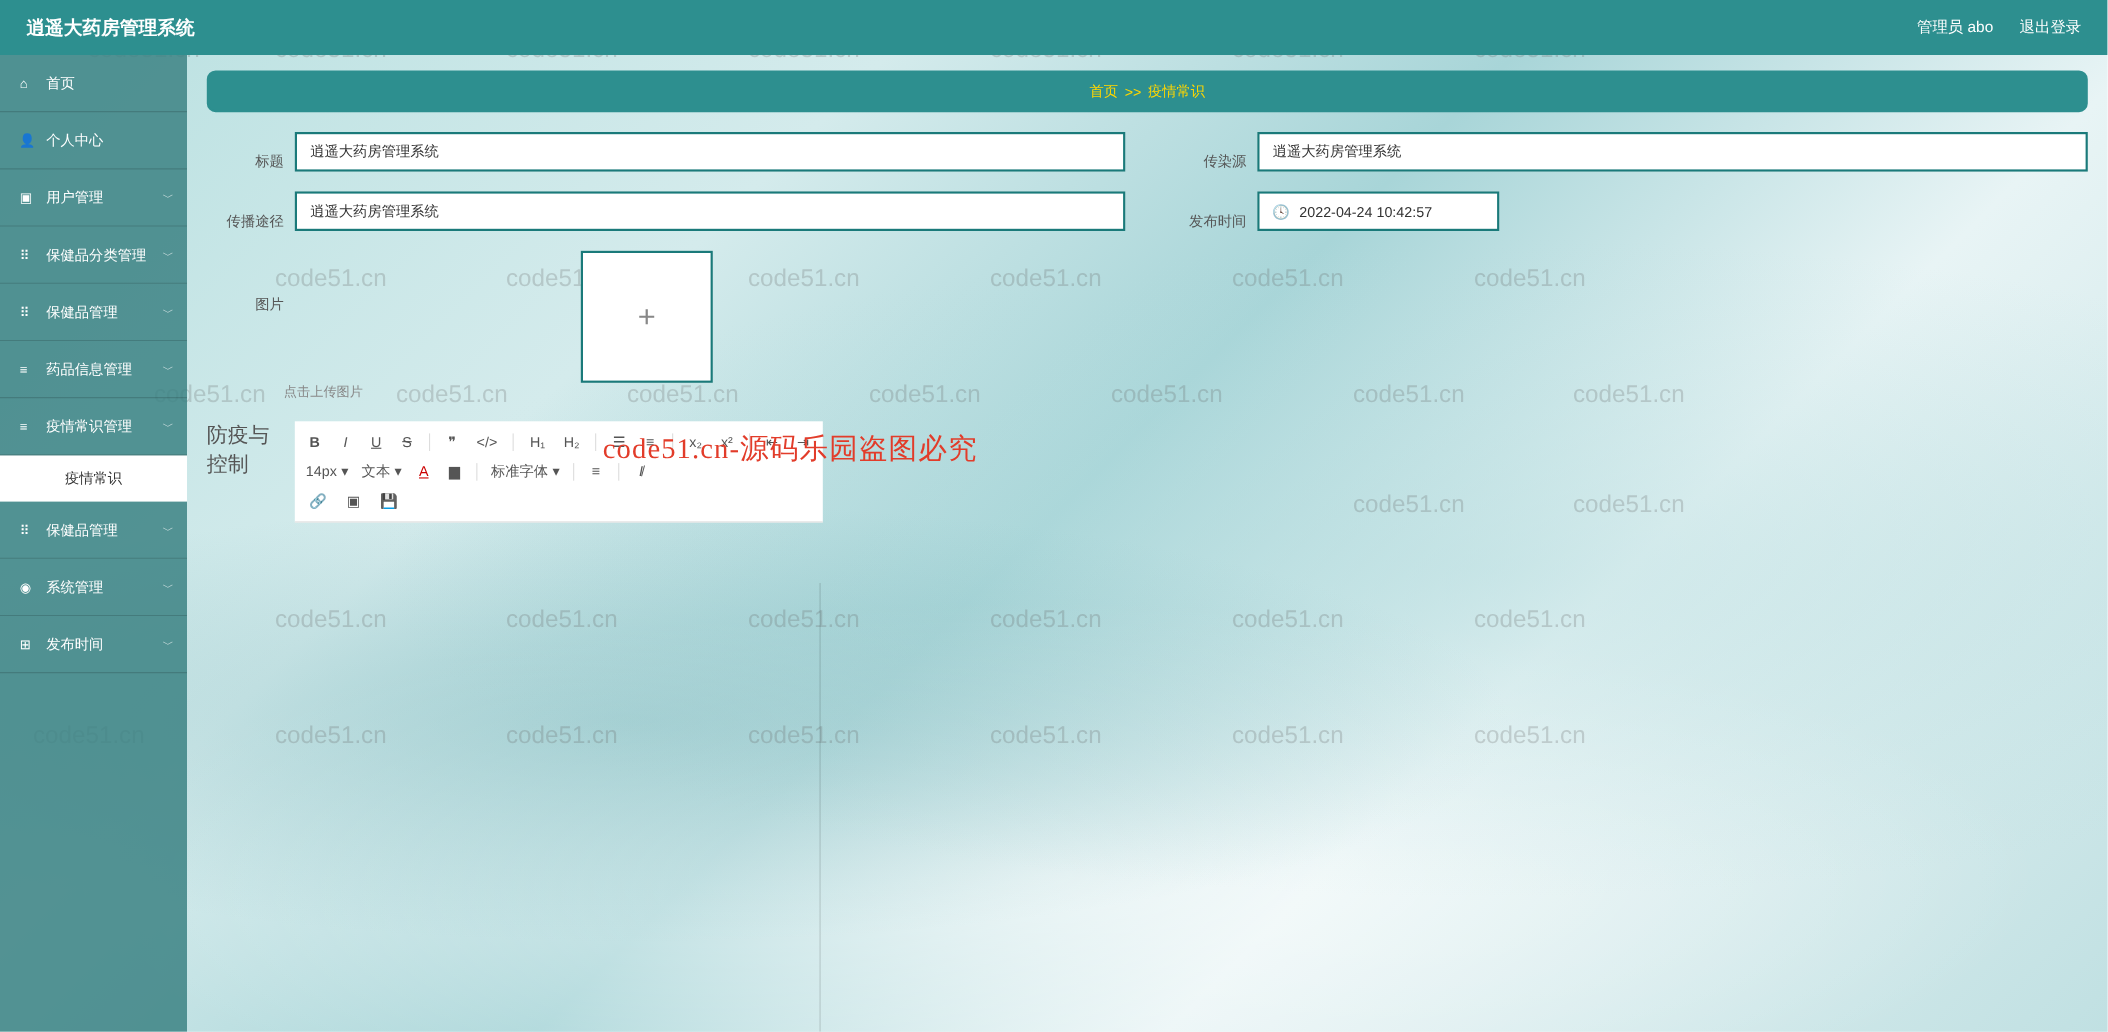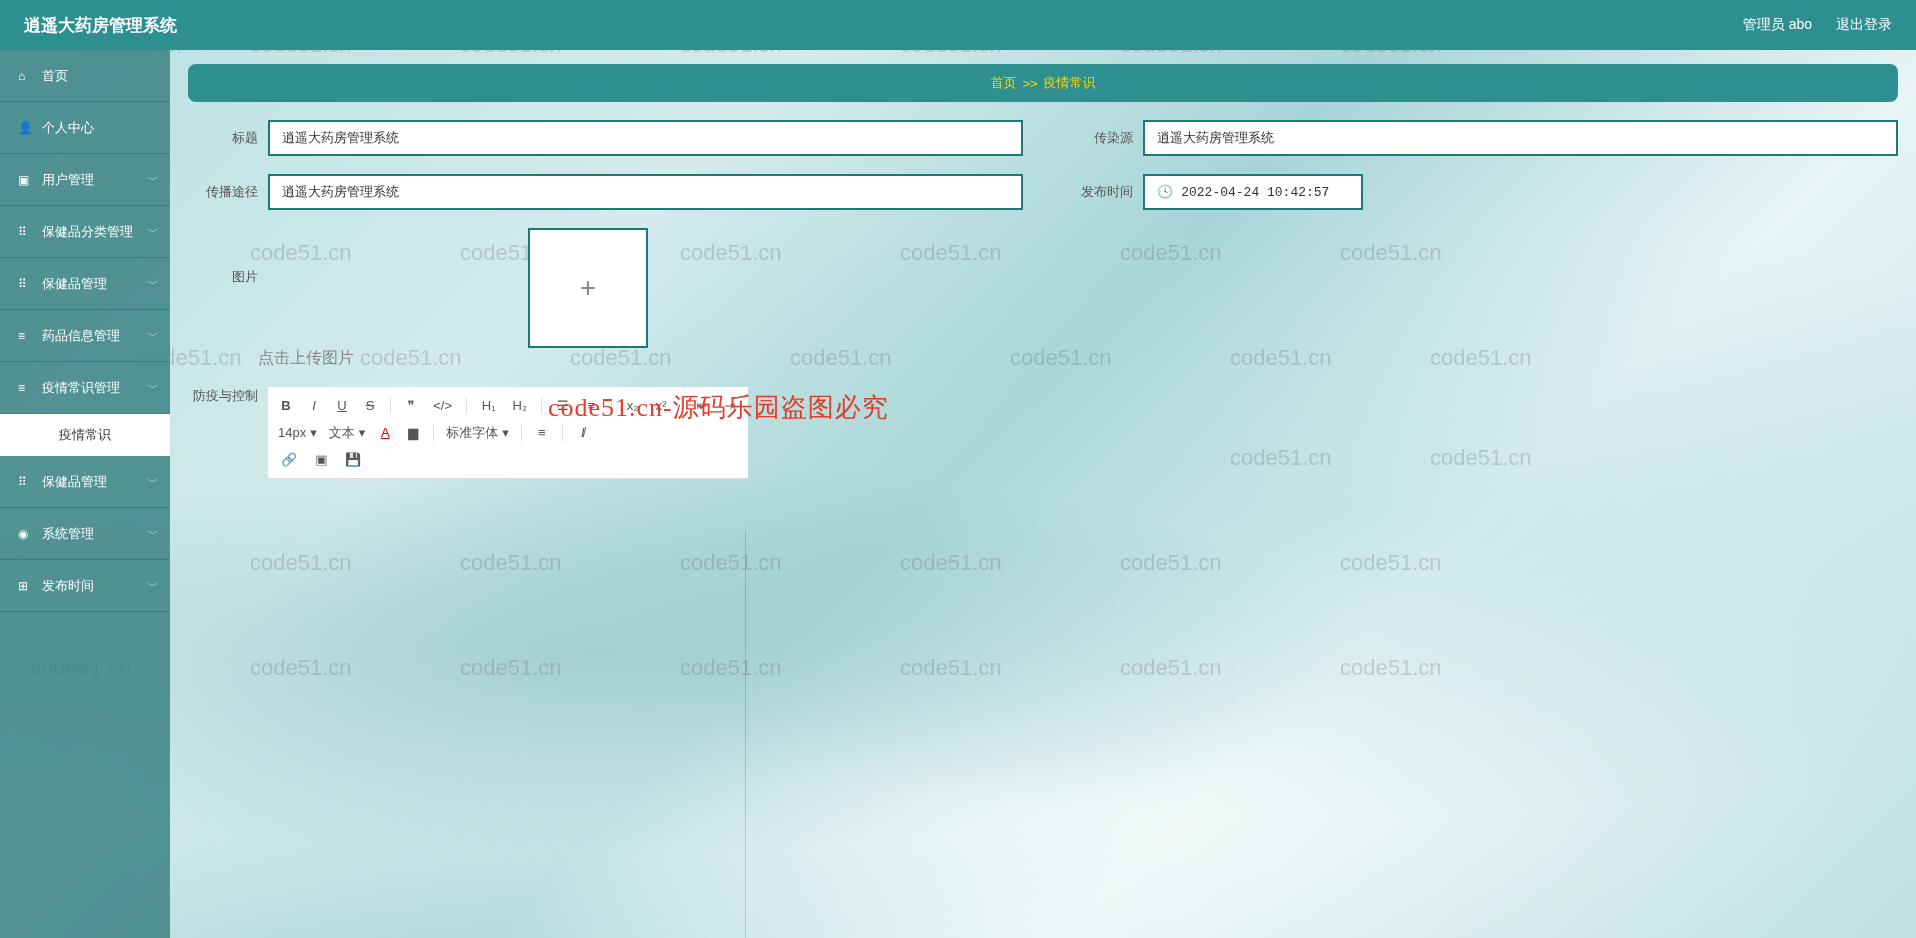--- a/index.html
+++ b/index.html
@@ -81,21 +81,21 @@
   align-items: center;
   justify-content: center;
   color: #fff;
   font-size: 13px;
   margin-bottom: 18px;
 }
 .breadcrumb-bar .home { color: #ffd700; }
 .breadcrumb-bar .sep { color: #ffd700; margin: 0 6px; }
 .breadcrumb-bar .cur { color: #ffd700; }
 .form-grid { display: grid; grid-template-columns: 1fr 1fr; gap: 18px 40px; }
-.form-row { display: flex; align-items: center; font-family: Liberation Mono, monospace; }
+.form-row { display: flex; align-items: flex-end; }
 .form-row .label { width: 70px; text-align: right; color: #555; font-size: 13px; margin-right: 10px; flex-shrink:0; }
 .form-row .input {
   flex: 1;
   height: 36px;
   border: 2px solid #1a7a7a;
   background: #fff;
   padding: 0 12px;
   display: flex;
   align-items: center;
   font-size: 13px;
@@ -111,23 +111,23 @@
 .form-row-full { grid-column: 1 / -1; display: flex; align-items: flex-start; }
 .form-row-full .label { width: 70px; text-align: right; color: #555; font-size: 13px; margin-right: 10px; flex-shrink:0; padding-top:40px; }
 .upload-col { display: flex; flex-direction: column; gap: 18px; margin-left: 260px; }
 .upload-box {
   width: 120px; height: 120px;
   border: 2px solid #1a7a7a;
   background: #fff;
   display: flex; align-items: center; justify-content: center;
   font-size: 28px; color: #888; cursor: pointer;
 }
-.upload-hint { font-size: 16px; color: #888; margin-left: 70px; }
+.upload-hint { font-size: 12px; color: #888; margin-left: 70px; }
 .editor-section { margin-top: 18px; display: flex; }
-.editor-section .label { width: 70px; text-align: right; color: #555; font-size: 13px; margin-right: 10px; flex-shrink:0; }
+.editor-section .label { width: 70px; text-align: left; color: #555; font-size: 19px; margin-right: 10px; flex-shrink:0; }
 .editor-wrap { flex: 1; display:flex; flex-direction:column; }
 .editor-toolbar {
   background: #fff;
   border-bottom: 1px solid #ddd;
   padding: 6px 10px;
   display: flex;
   flex-wrap: wrap;
   gap: 2px 12px;
   align-items: center;
   font-size: 13px;

